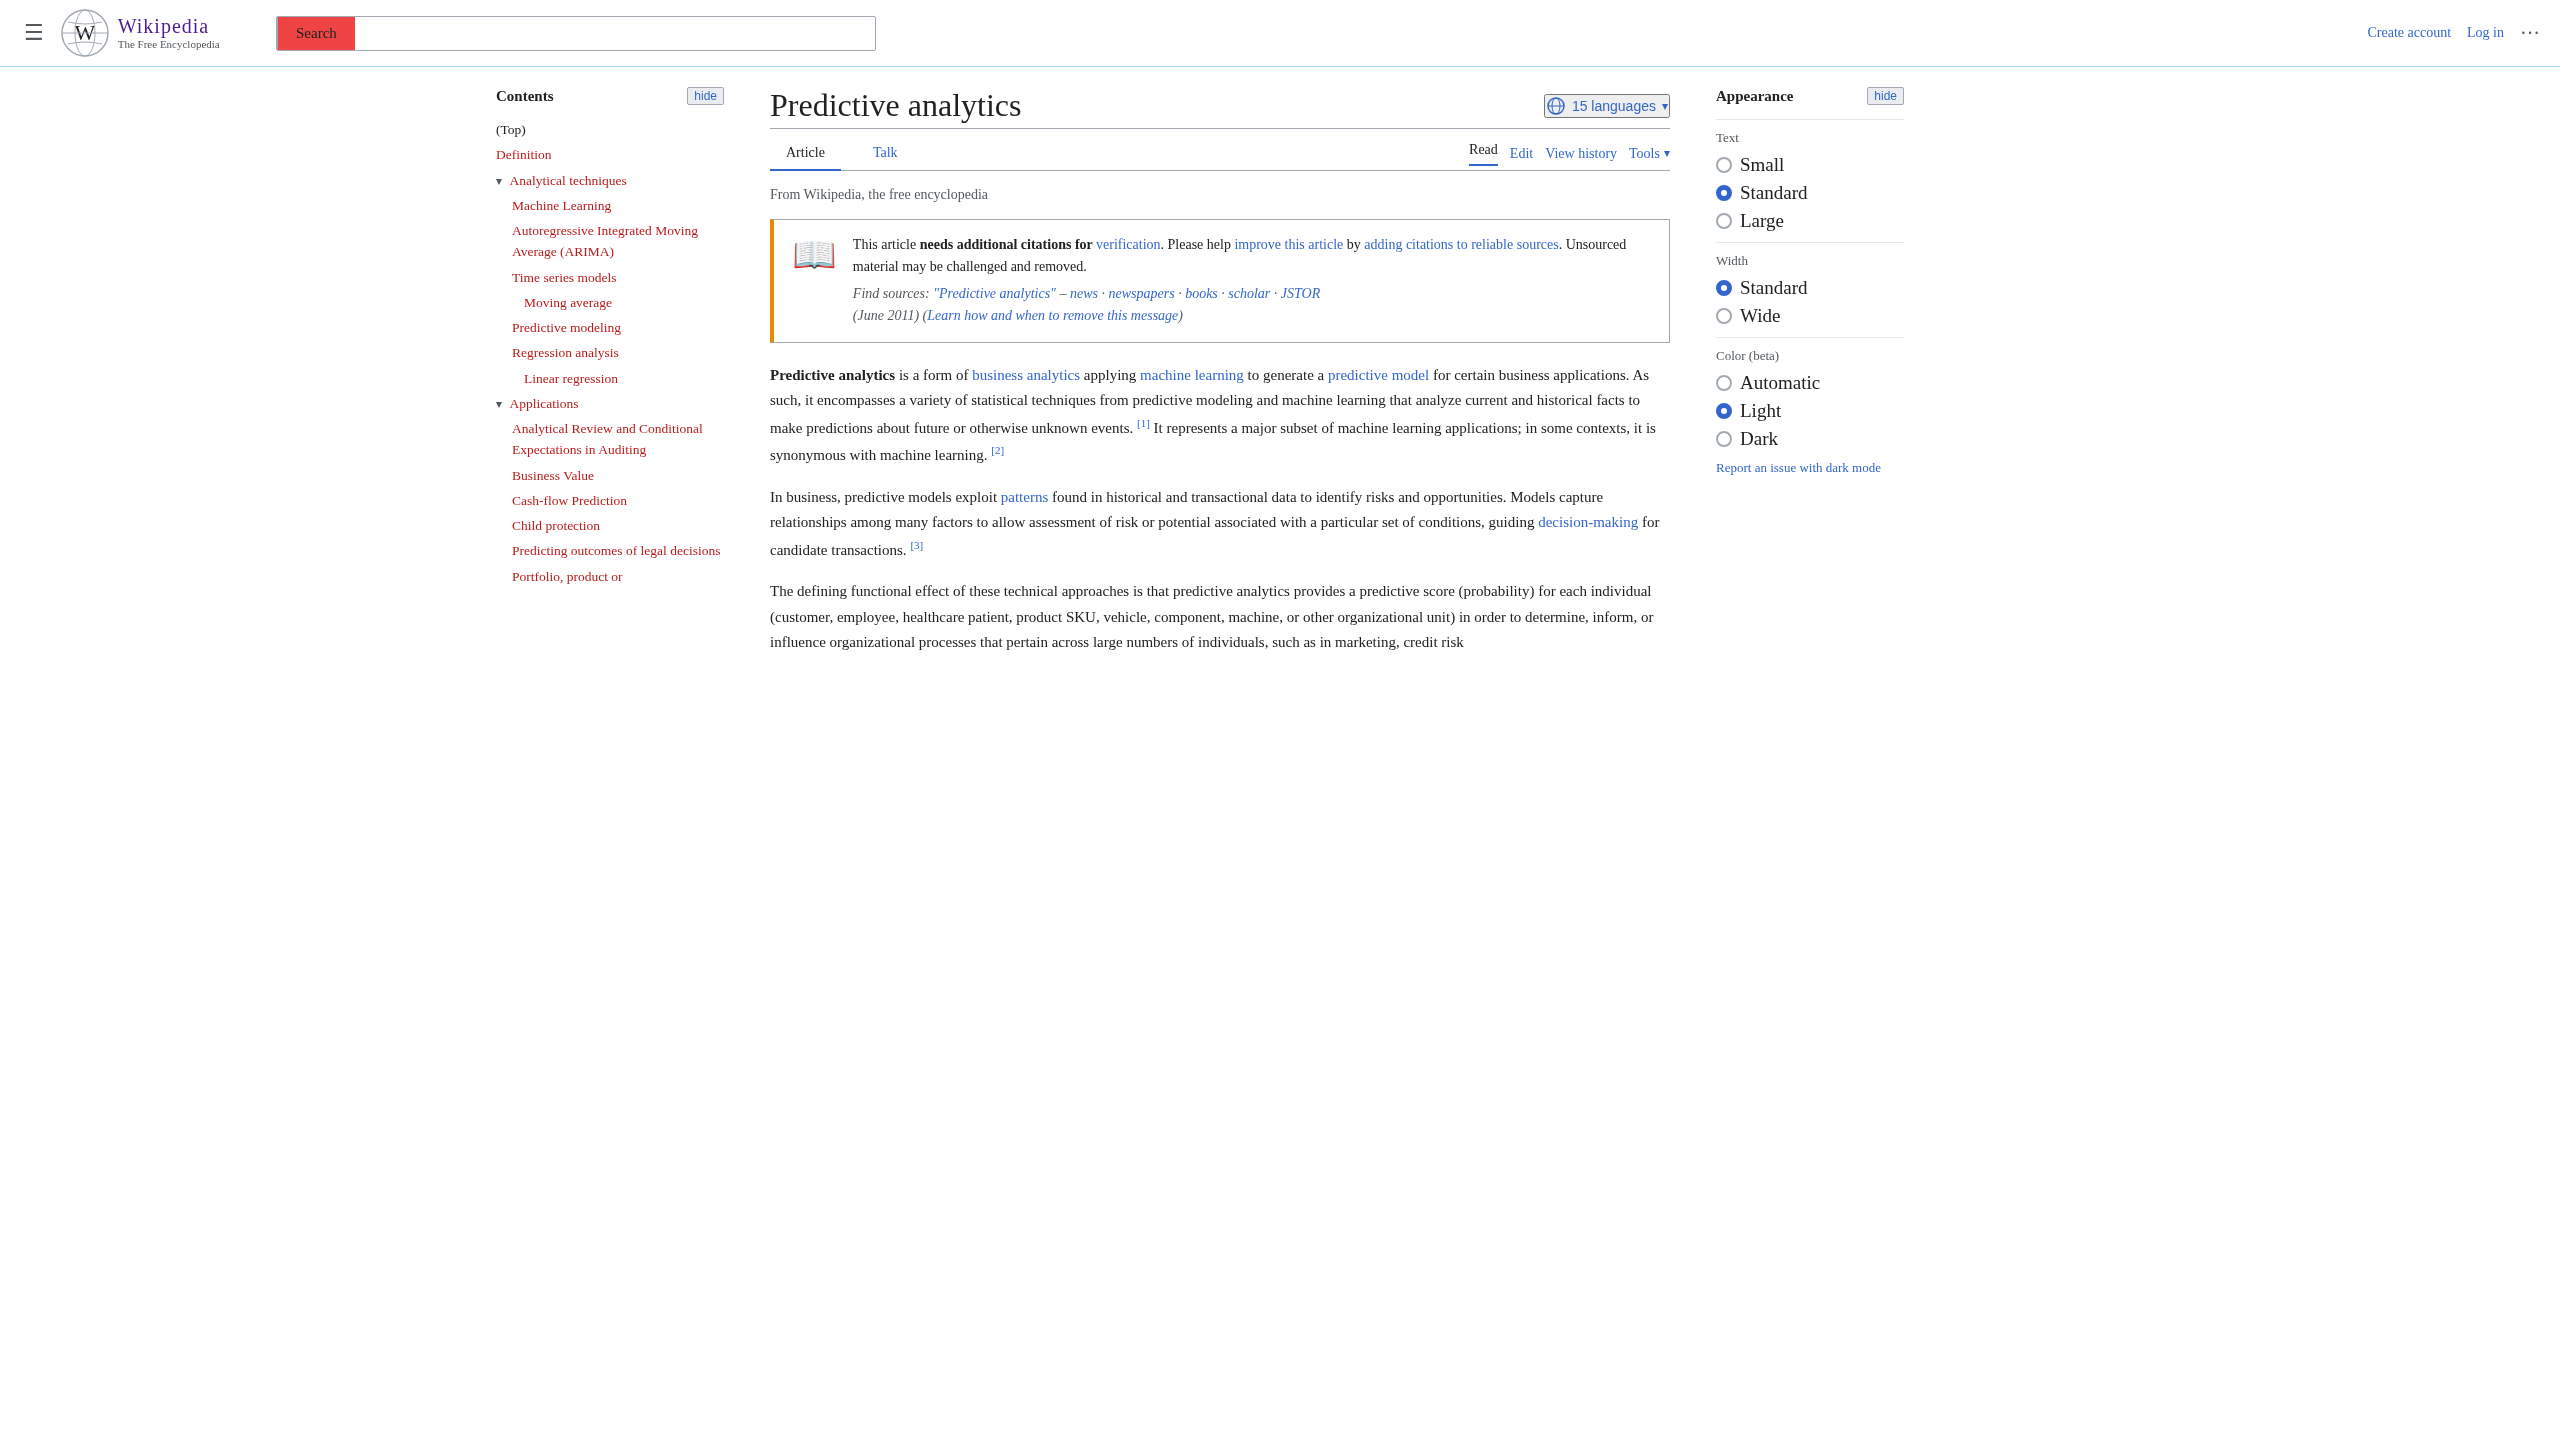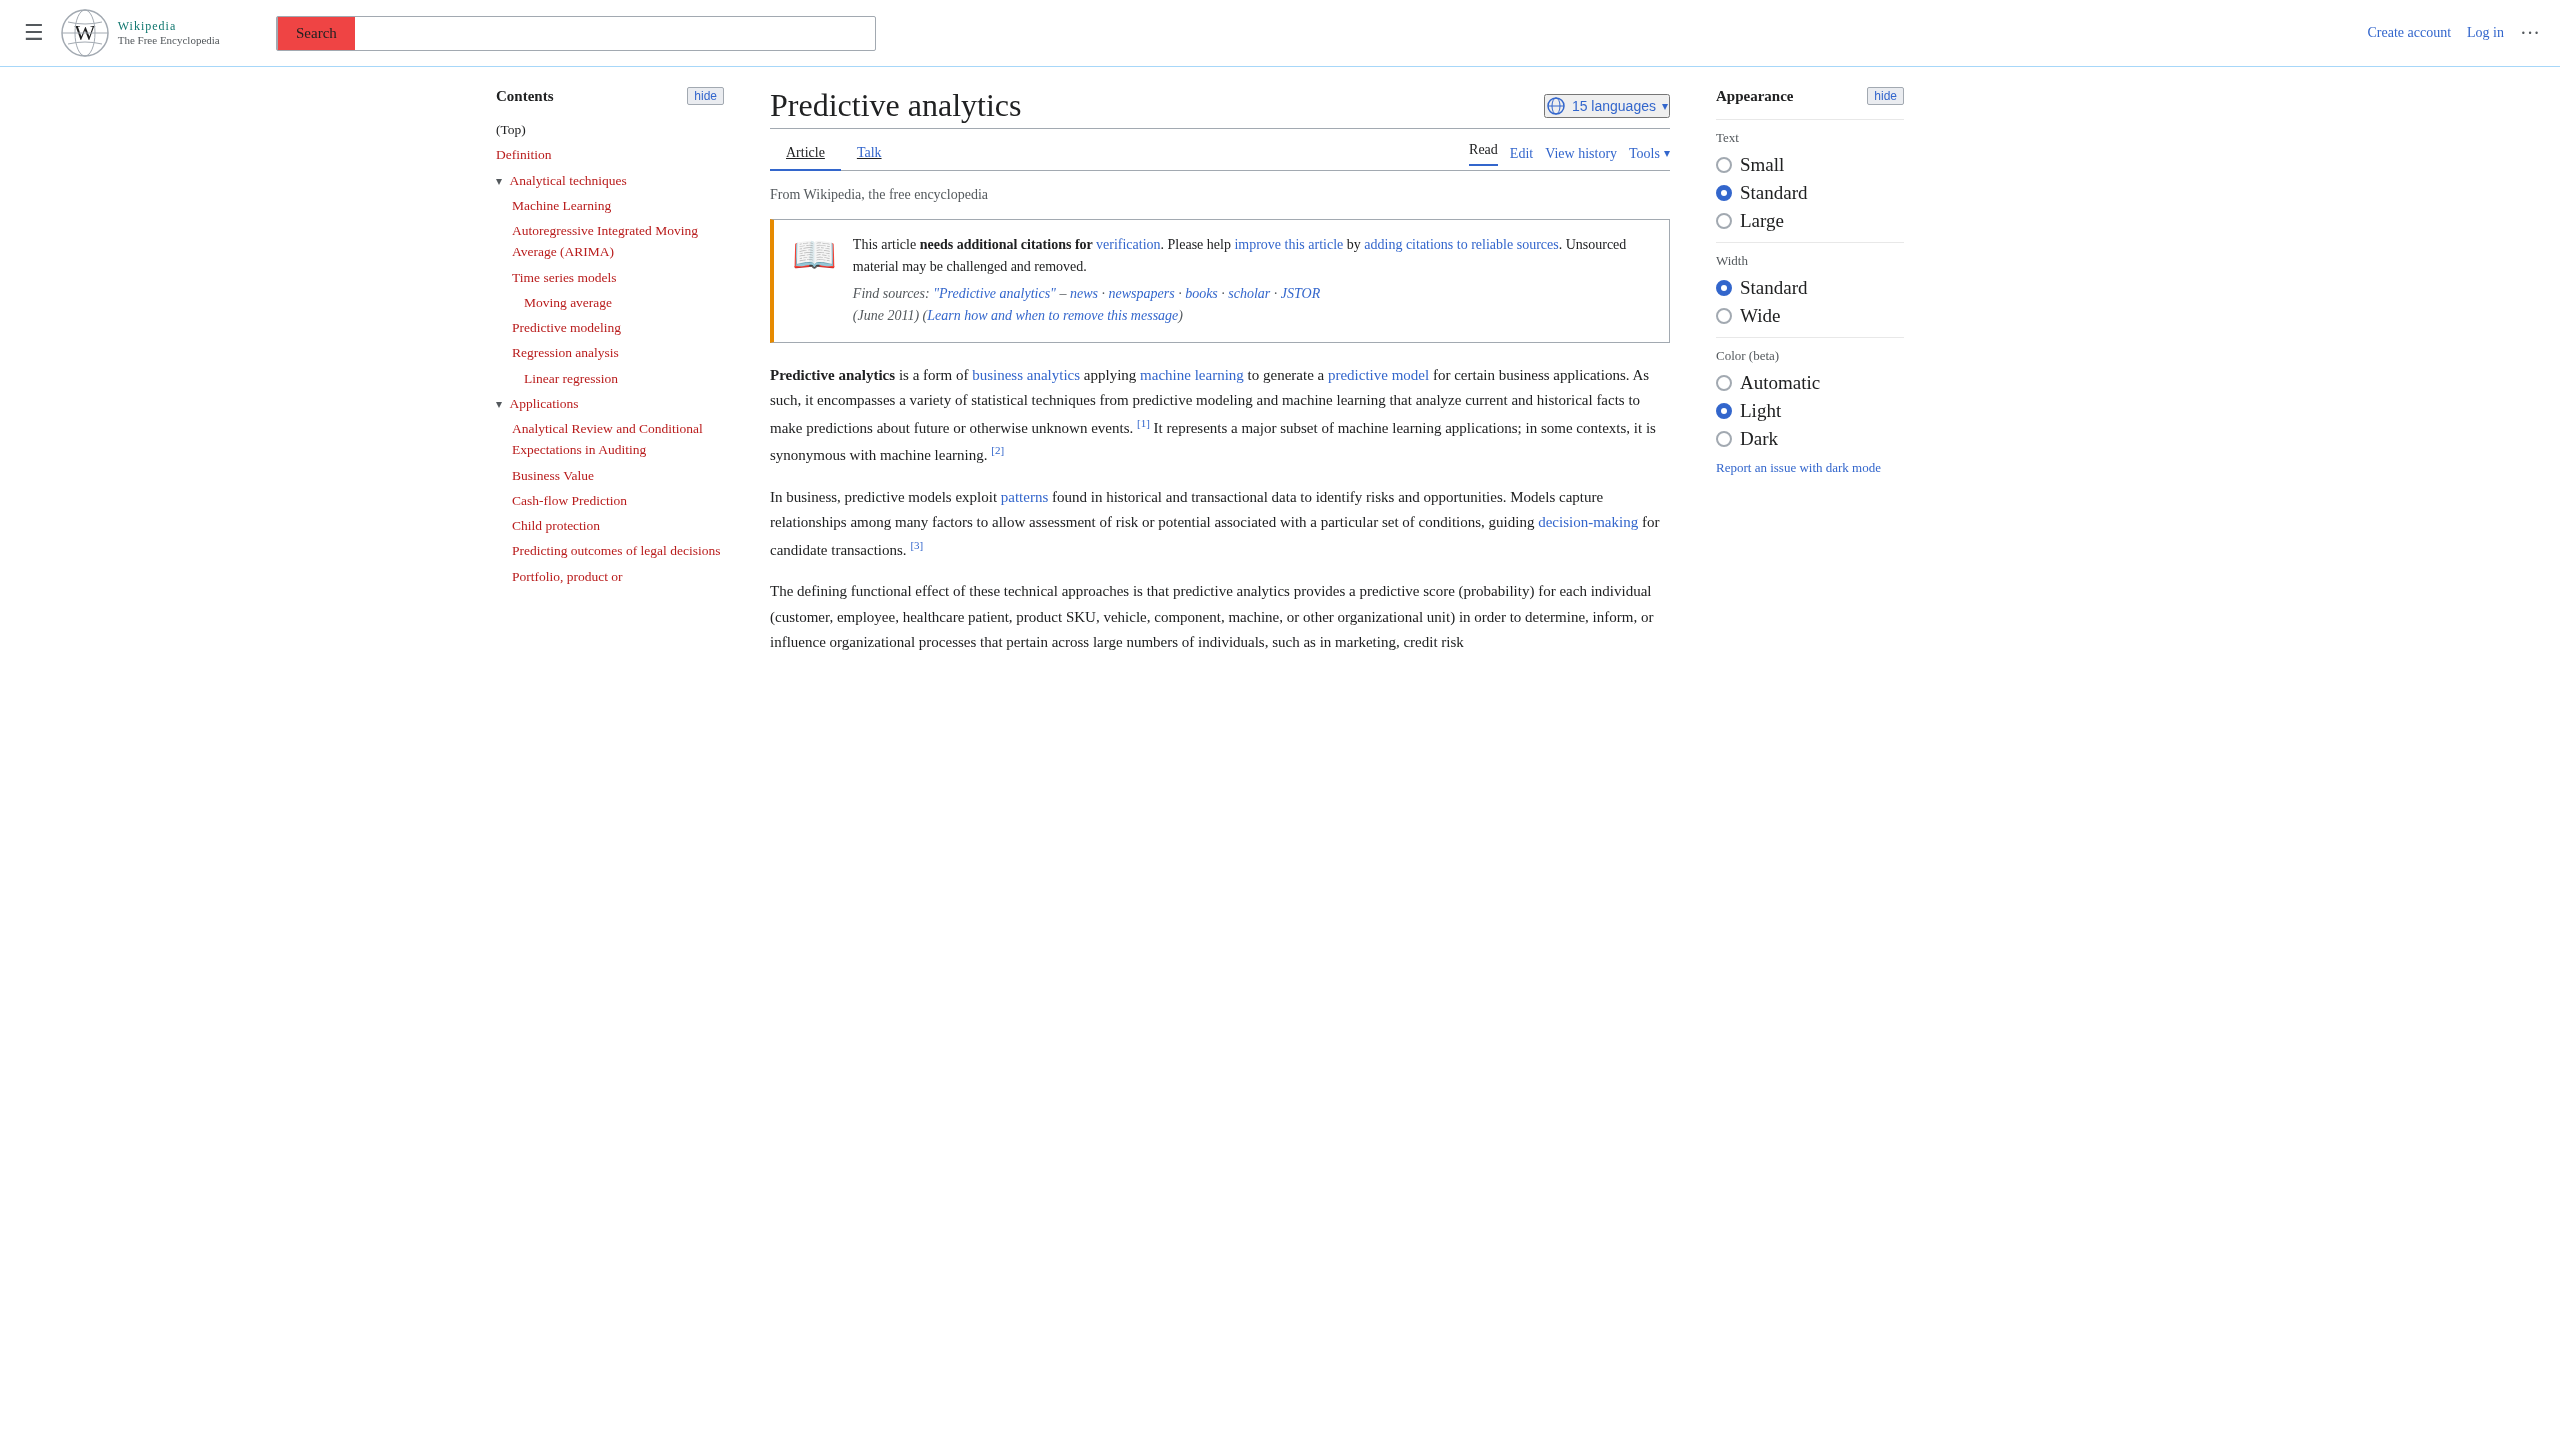--- a/index.html
+++ b/index.html
@@ -40,23 +40,23 @@
       text-decoration: none;
       color: inherit;
     }
     .logo-circle {
       width: 50px;
       height: 50px;
     }
     .logo-text-block { line-height: 1.2; }
     .logo-title {
       font-family: 'Linux Libertine', Georgia, serif;
-      font-size: 12px;
+      font-size: 20px;
       letter-spacing: 1px;
-      color: #0f766e;
+      color: #4c1d95;
     }
     .logo-subtitle {
       font-size: 11px;
       color: #54595d;
     }
     .search-area {
       flex: 1;
       display: flex;
       align-items: center;
       max-width: 600px;
@@ -190,21 +190,21 @@
     }
 
     
     .tab-bar {
       display: flex;
       align-items: center;
       justify-content: space-between;
       border-bottom: 1px solid #a2a9b1;
       margin-bottom: 16px;
     }
-    .tabs-left { display: flex; gap: 0; text-decoration: underline; }
+    .tabs-left { display: flex; gap: 16px; }
     .tab {
       padding: 8px 16px;
       font-size: 14px;
       cursor: pointer;
       color: #3366cc;
       text-decoration: none;
       border-bottom: 2px solid transparent;
       margin-bottom: -1px;
     }
     .tab.active {

